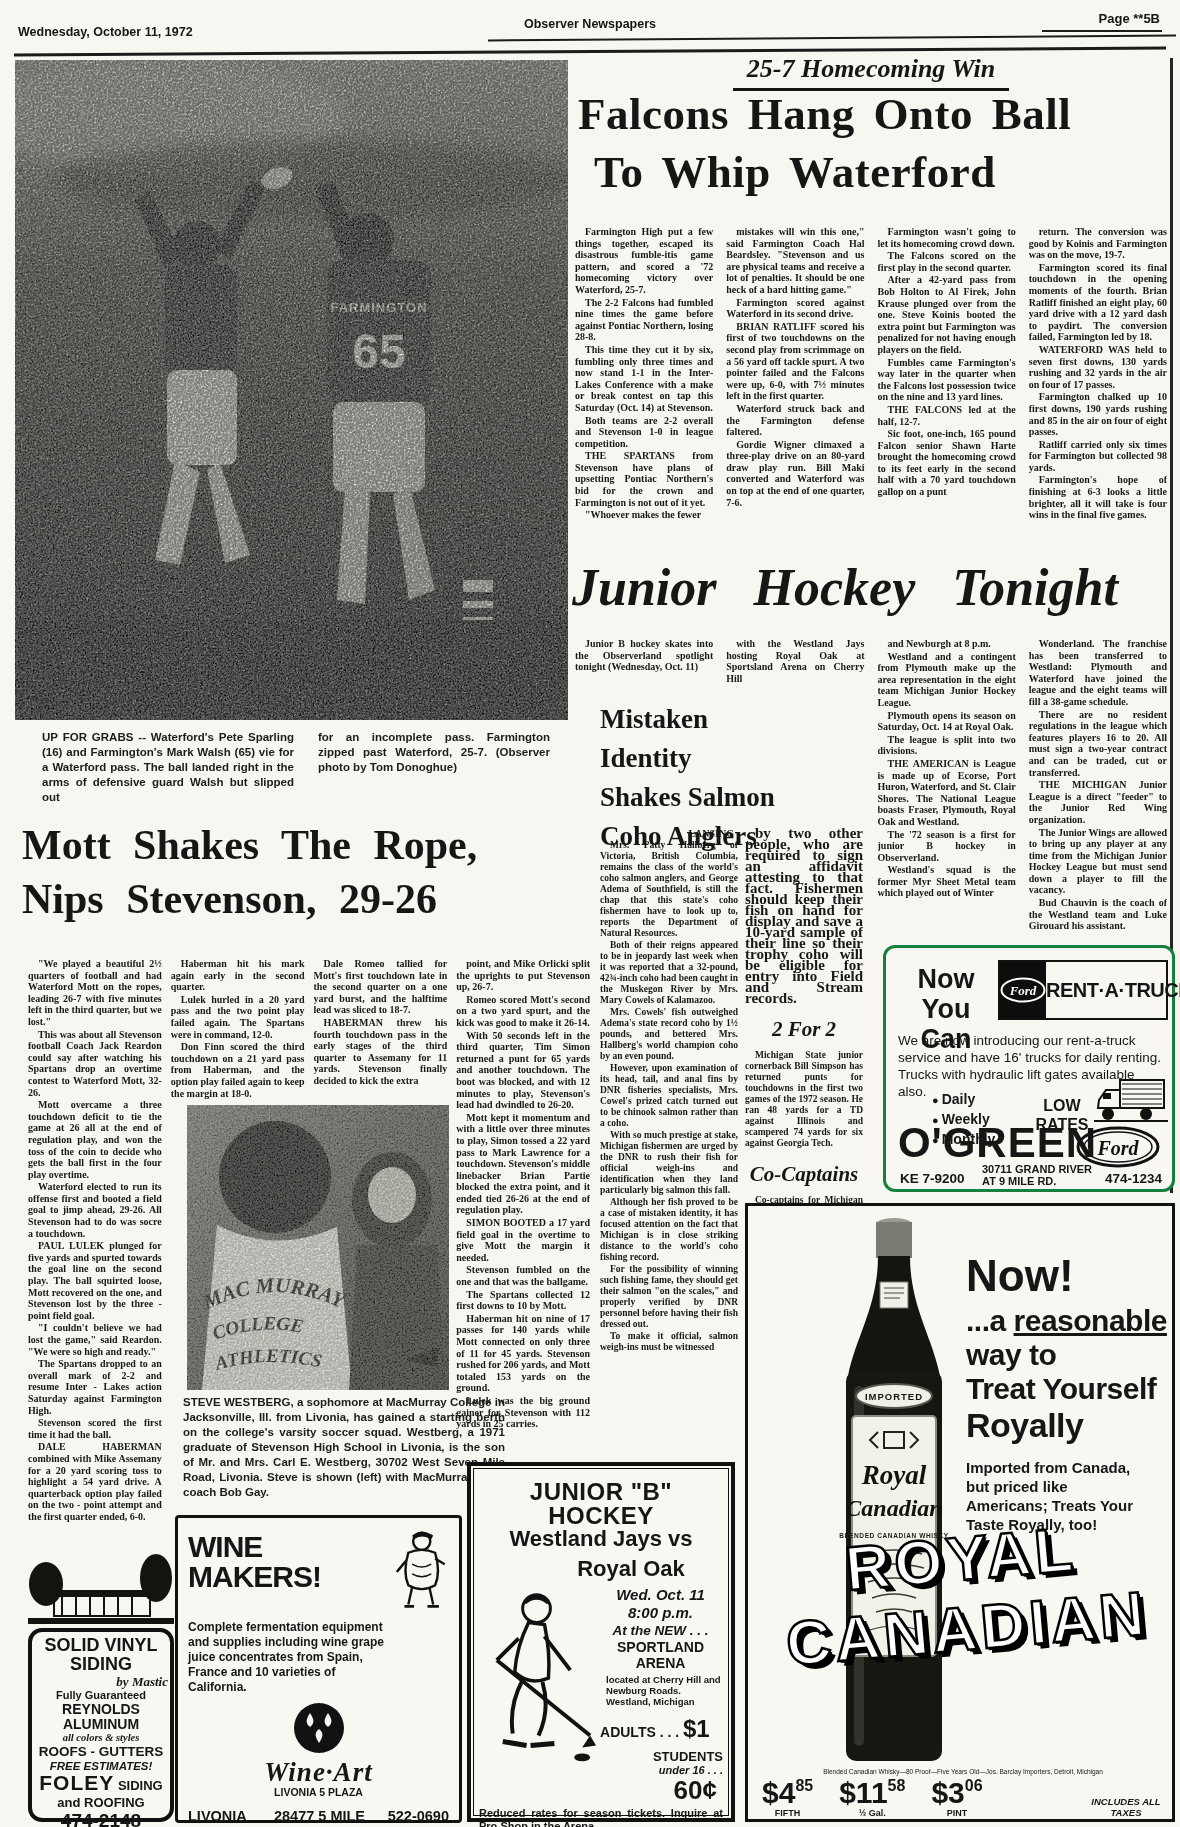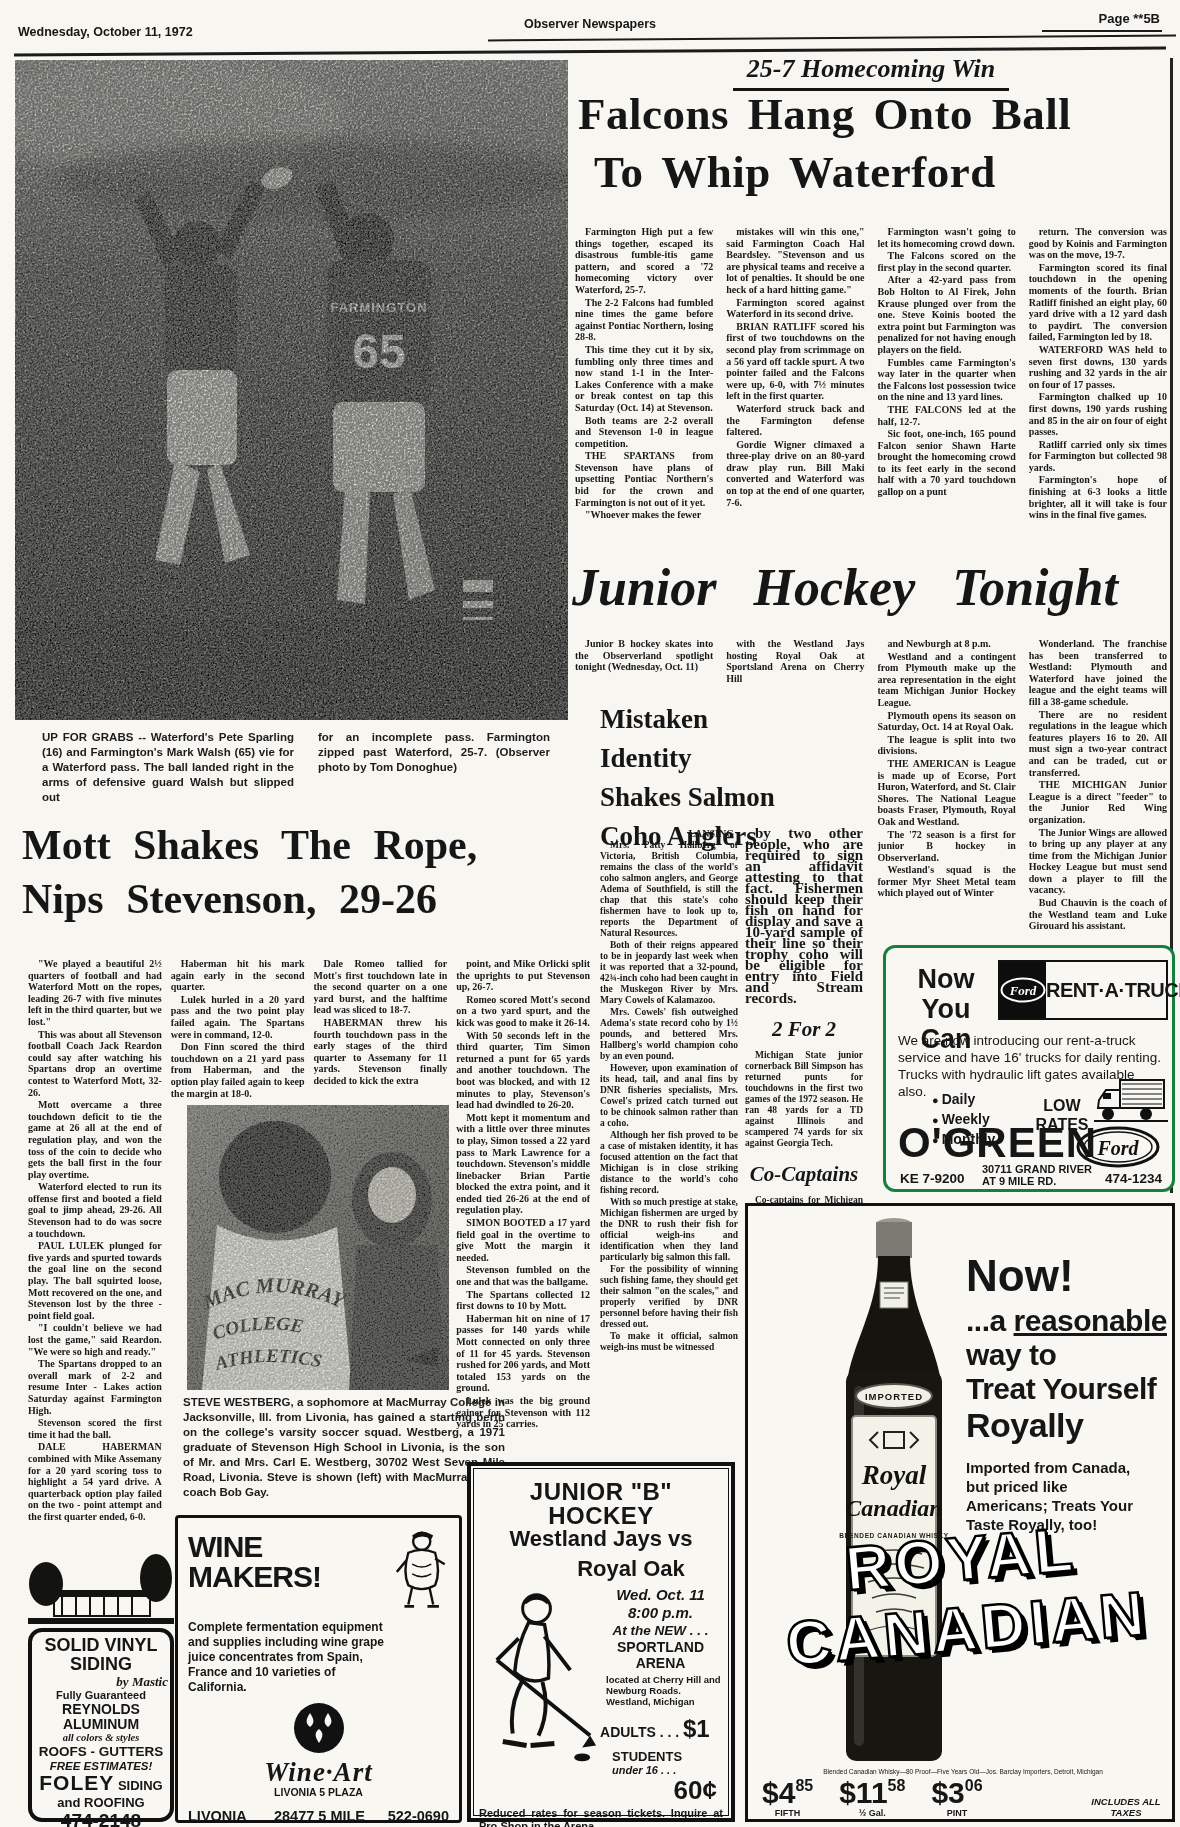--- a/index.html
+++ b/index.html
@@ -87,21 +87,21 @@
   .jb-m1 { text-align:center; font:700 22px/1 "Liberation Sans",sans-serif; margin-top:0; }
   .jb-m2 { text-align:center; font:700 22px/1 "Liberation Sans",sans-serif; margin-top:8px; padding-left:60px; }
   .jb-mid { display:flex; margin-top:6px; }
   .jb-right { width:126px; text-align:center; }
   .jb-date,.jb-time { font:italic 700 15px/18px "Liberation Sans",sans-serif; }
   .jb-pre { font:italic 700 13.5px/17px "Liberation Sans",sans-serif; }
   .jb-venue { font:700 14px/16px "Liberation Sans",sans-serif; }
   .jb-vd { font:700 9.5px/11px "Liberation Sans",sans-serif; text-align:left; margin:3px 0 0 8px; }
   .jb-adults { font:700 14px/1 "Liberation Sans",sans-serif; margin-top:10px; text-align:left; padding-left:2px; }
   .jb-adults b { font-size:24px; }
-  .jb-students { font:700 13px/15px "Liberation Sans",sans-serif; margin-top:8px; text-align:left; padding-left:14px; }
+  .jb-students { font:700 13px/15px "Liberation Sans",sans-serif; margin-top:8px; text-align:right; padding-left:14px; }
   .jb-sub { font:italic 700 11px/13px "Liberation Sans",sans-serif; }
   .jb-60 { font:700 26px/1 "Liberation Sans",sans-serif; text-align:right; padding-right:6px; }
   .jb-footer { font:700 11px/13px "Liberation Sans",sans-serif; text-align:justify; margin-top:4px; }
 
   
   .ad-wine { left:175px; top:1515px; width:287px; height:308px; border:3px solid #111; border-radius:4px; padding:8px 10px; }
   .wm-head { display:flex; }
   .wm-title { font:700 30px/1 "Liberation Sans",sans-serif; letter-spacing:-1px; margin-top:6px; }
   .wm-body { width:205px; font:700 12px/15px "Liberation Sans",sans-serif; margin-top:8px; }
   .wm-logo { text-align:center; margin-top:6px; }
@@ -277,22 +277,22 @@
     <div data-name="coho-headline-line2">Shakes Salmon</div>
     <div data-name="coho-headline-line3">Coho Anglers</div>
   </div>
   <div class="bodycol" style="left:600px; top:828px; width:138px; height:622px; font-size:9.5px; line-height:11px;" data-name="coho-article-col1">
     <div class="dateline" data-name="coho-dateline">LANSING</div>
     <div data-name="coho-col1-text">
         <p>Mrs. Patty Hallberg of Victoria, British Columbia, remains the class of the world's coho salmon anglers, and George Adema of Southfield, is still the chap that this state's coho fishermen have to look up to, reports the Department of Natural Resources.</p>
         <p>Both of their reigns appeared to be in jeopardy last week when it was reported that a 32-pound, 42¾-inch coho had been caught in the Muskegon River by Mrs. Mary Cowels of Kalamazoo.</p>
         <p>Mrs. Cowels' fish outweighed Adema's state record coho by 1½ pounds, and bettered Mrs. Hallberg's world champion coho by an even pound.</p>
         <p>However, upon examination of its head, tail, and anal fins by DNR fisheries specialists, Mrs. Cowel's prized catch turned out to be chinook salmon rather than a coho.</p>
+        <p>With so much prestige at stake, Michigan fishermen are urged by the DNR to rush their fish for official weigh-ins and identification when they land particularly big salmon this fall.</p>
         <p>Although her fish proved to be a case of mistaken identity, it has focused attention on the fact that Michigan is in close striking distance to the world's coho fishing record.</p>
-        <p>With so much prestige at stake, Michigan fishermen are urged by the DNR to rush their fish for official weigh-ins and identification when they land particularly big salmon this fall.</p>
         <p>For the possibility of winning such fishing fame, they should get their salmon "on the scales," and properly verified by DNR personnel before having their fish dressed out.</p>
         <p>To make it official, salmon weigh-ins must be witnessed</p>
       </div>
   </div>
   <div style="position:absolute; left:745px; top:828px; width:118px;" data-name="coho-article-col2">
     <div class="bodycol" style="position:static; font-size:15px; line-height:11px;" data-name="coho-col2-text">
         <p>by two other people, who are required to sign an affidavit attesting to that fact. Fishermen should keep their fish on hand for display and save a 10-yard sample of their line so their trophy coho will be eligible for entry into Field and Stream records.</p>
       </div>
     <div class="subhead" data-name="two-for-two-heading">2 For 2</div>
     <div class="bodycol" style="position:static; font-size:9.5px; line-height:11px;" data-name="two-for-two-body">

